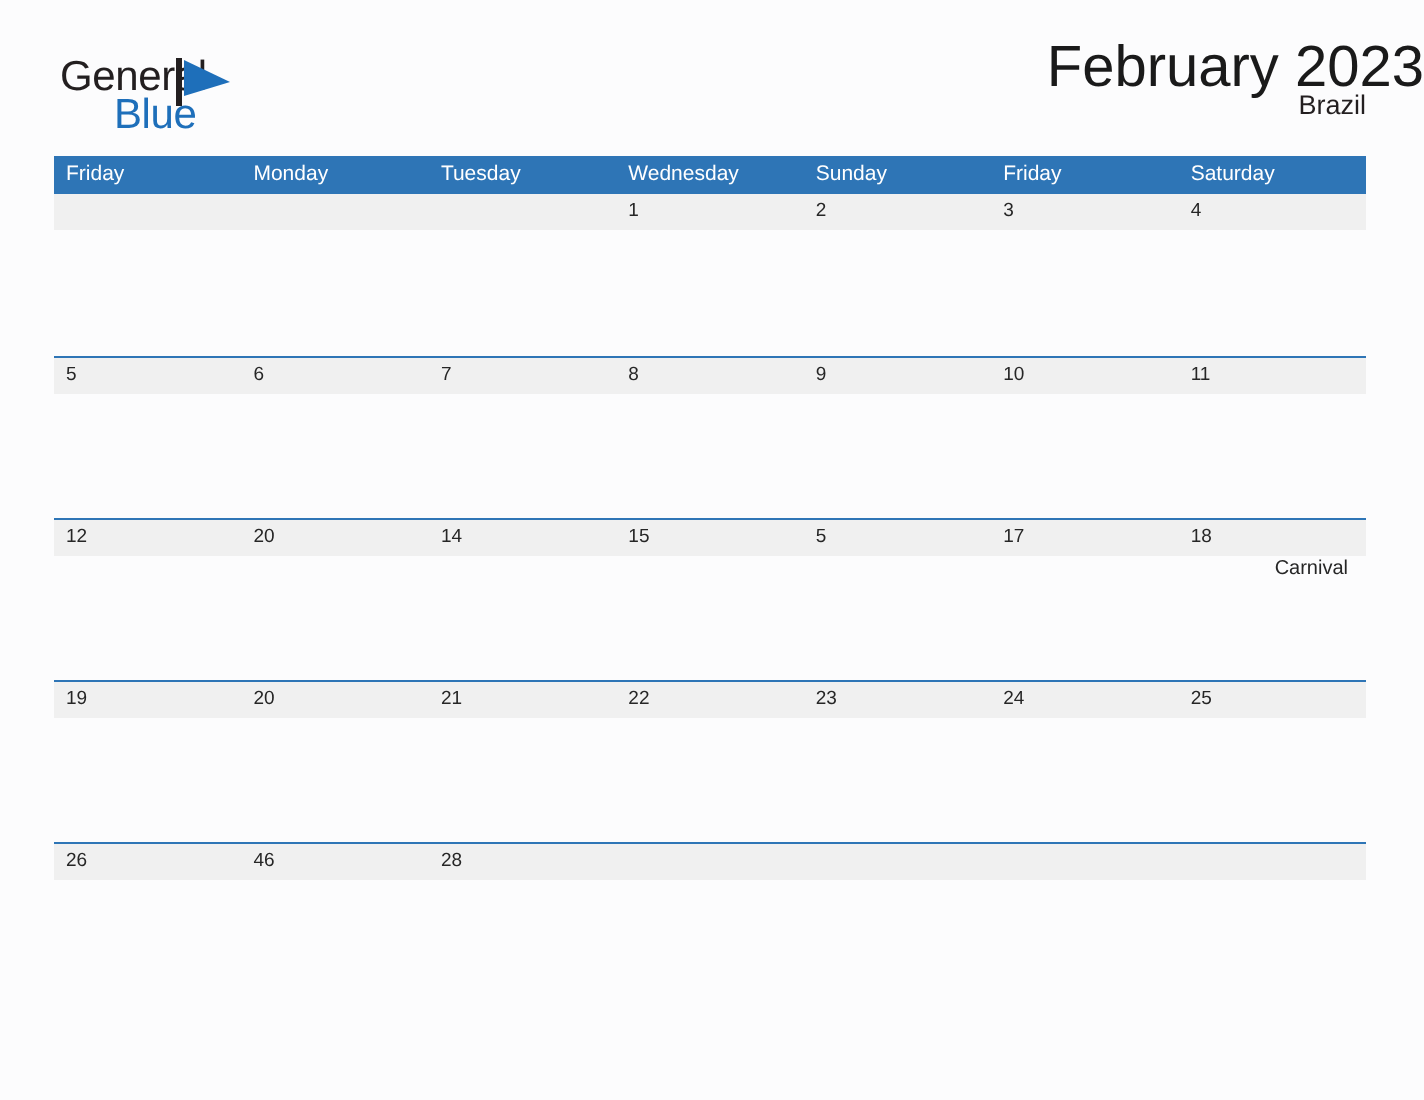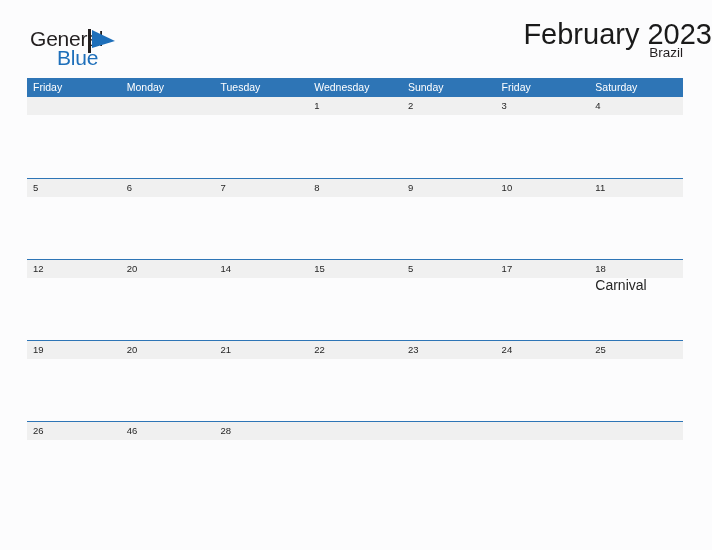--- a/index.html
+++ b/index.html
@@ -139,26 +139,27 @@
     font-family: "Liberation Sans", sans-serif;
   }
   .day-number.empty {
     visibility: hidden;
   }
   .event-list {
     margin-top: 3px;
   }
   .event-item {
     display: block;
-    font-size: 14px;
+    font-size: 10px;
     line-height: 12px;
     color: #262626;
     font-family: "Liberation Sans", sans-serif;
     white-space: nowrap;
     overflow: hidden;
+    margin-left: 42px;
   }
 </style>
 </head>
 <body>
 
 <div class="page-header">
 
   <div class="logo">
     <span class="logo-general">General</span>
     <span class="logo-mark">

